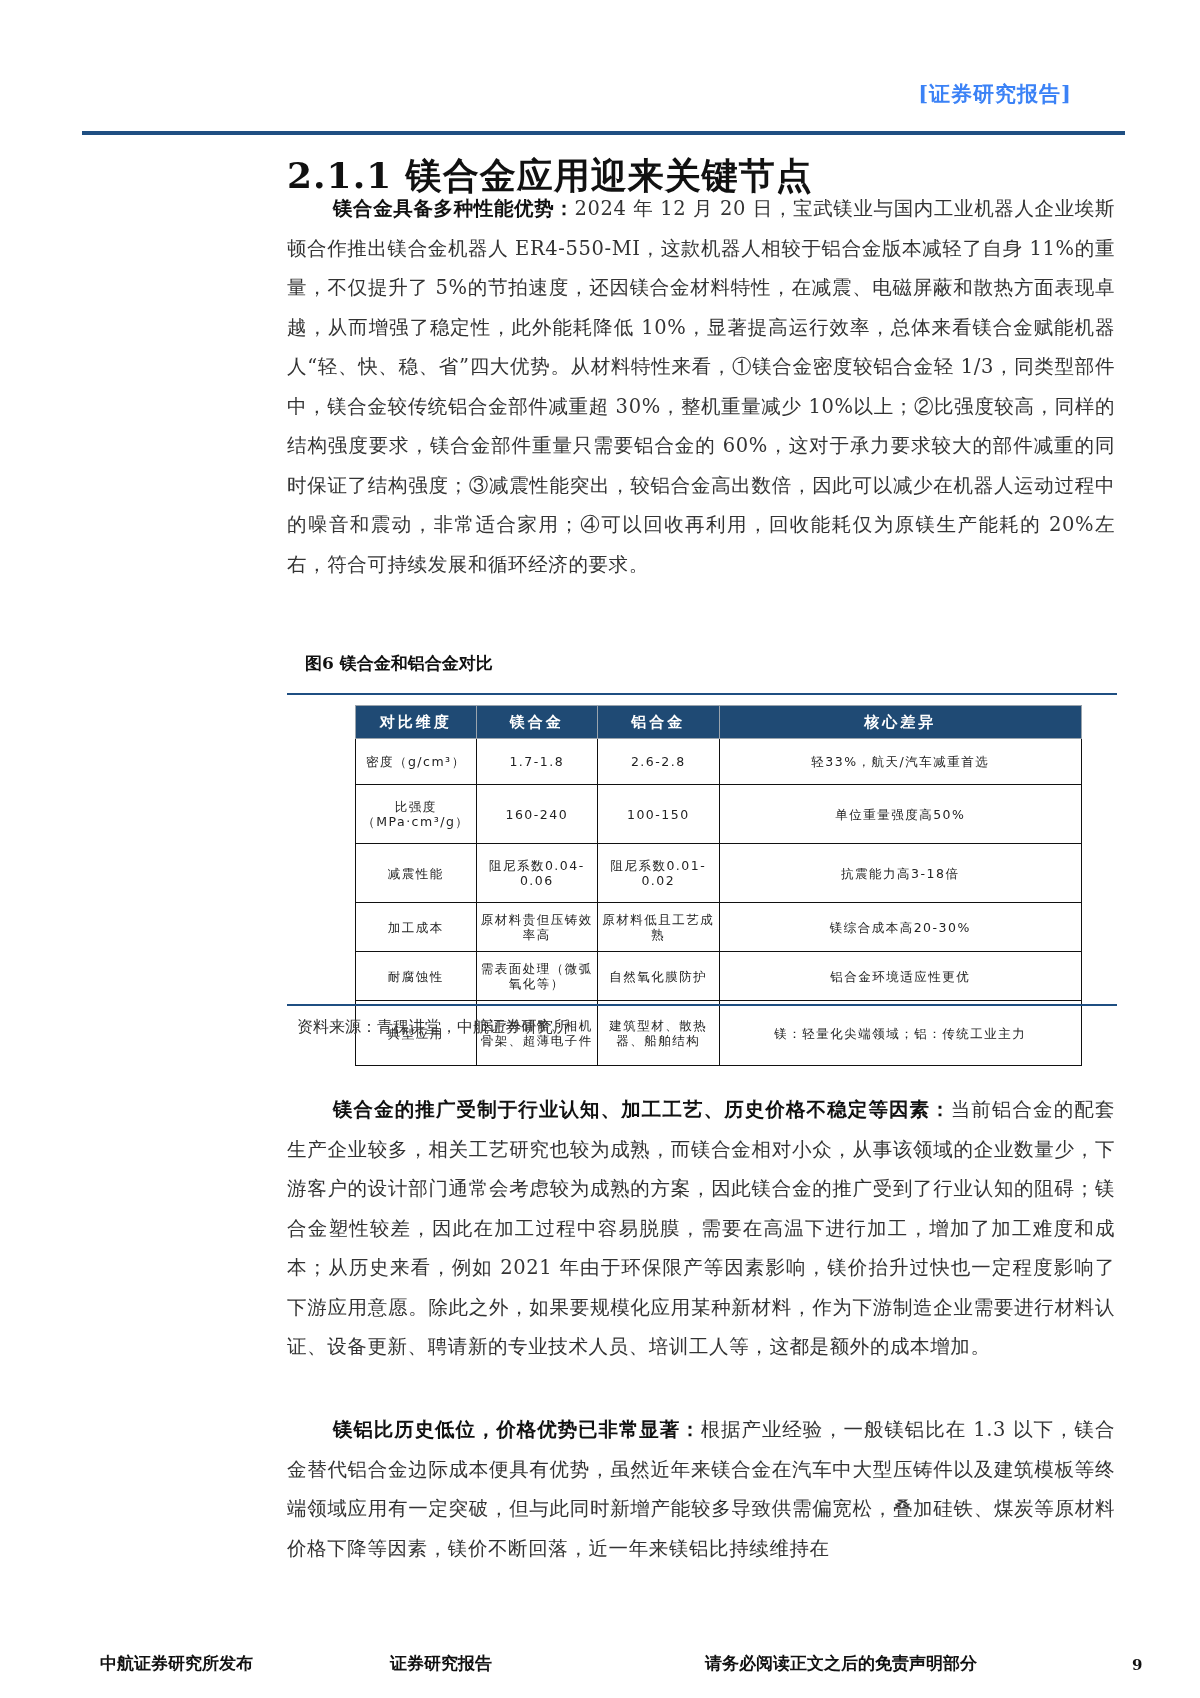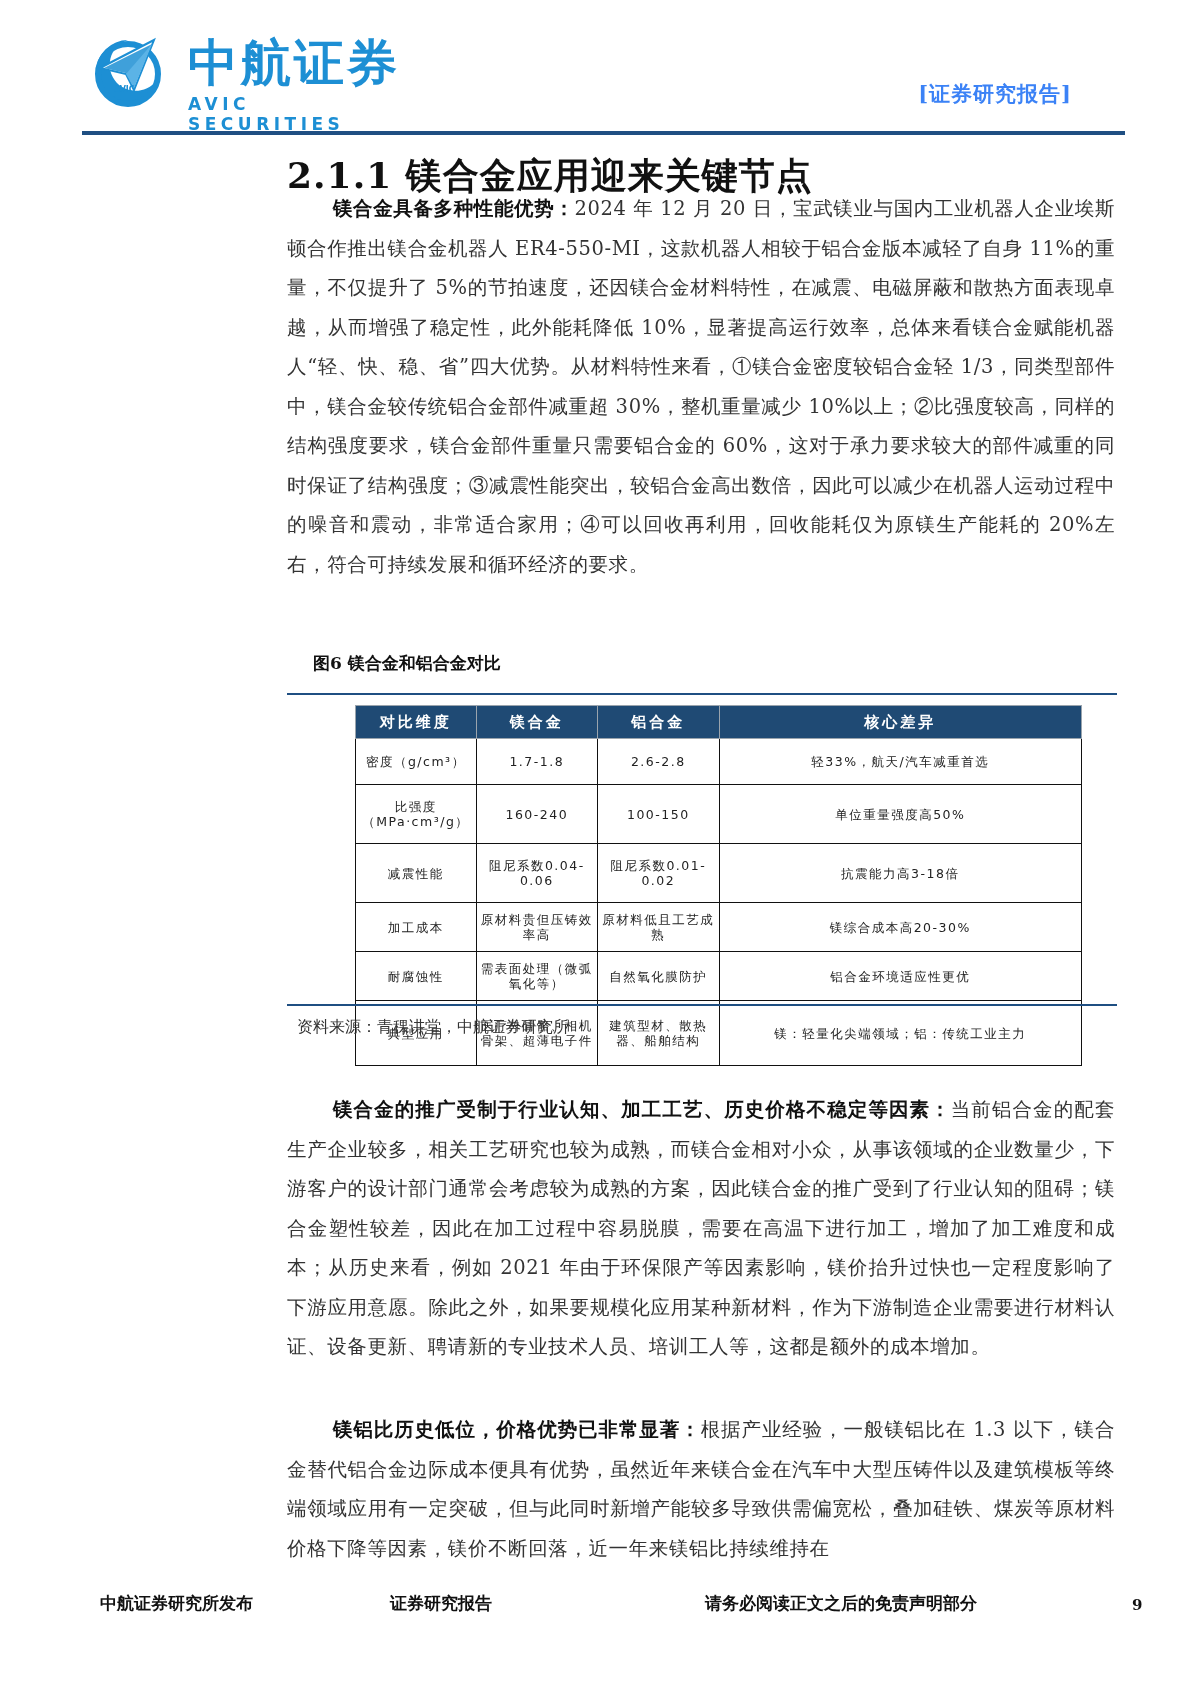--- a/index.html
+++ b/index.html
@@ -15,59 +15,47 @@
   .header-tag { position: absolute; right: 128px; top: 80px; font-weight: bold; font-size: 21px;
                 color: #3b82f6; letter-spacing: 1px; }
   .header-rule { position: absolute; left: 82px; top: 131px; width: 1043px; height: 4px; background: #1f4f82; }
 
   .content { position: absolute; left: 287px; top: 140px; width: 830px; }
   .section-title { position: absolute; left: 0; top: 12px; font-size: 36px; font-weight: bold; color: #111; letter-spacing: 1px; }
   .para { position: absolute; left: 0; width: 828px; font-size: 19.5px; line-height: 39.5px;
           text-indent: 46px; text-align: justify; color: #333; letter-spacing: 0.6px; }
   .para .lead { font-weight: bold; color: #111; }
 
-  .fig-title { position: absolute; left: 26px; top: 512px; font-size: 17px; font-weight: bold; color: #111; }
+  .fig-title { position: absolute; left: 18px; top: 512px; font-size: 17px; font-weight: bold; color: #111; }
   .fig-rule-top { position: absolute; left: 0; top: 553px; width: 830px; height: 2px; background: #1f4f82; }
   .fig-rule-bottom { position: absolute; left: 0; top: 864px; width: 830px; height: 2px; background: #1f4f82; }
   .fig-source { position: absolute; left: 10px; top: 877px; font-size: 16px; color: #333; }
 
   table.cmp { position: absolute; left: 68px; top: 565px; width: 727px; border-collapse: collapse;
               font-family: "DejaVu Sans", sans-serif; font-size: 12.5px; color: #222; }
   table.cmp th { background: #1f4a74; color: #fff; font-weight: bold; height: 30px; border: 1.5px solid #9aa4ad;
                  letter-spacing: 3px; font-size: 15px; }
   table.cmp td { border: 1.5px solid #111; text-align: center; vertical-align: middle; padding: 8px 3px;
                  line-height: 15px; letter-spacing: 1.5px; }
   table.cmp tr.r1 td { height: 29px; }
   table.cmp tr.r2 td { height: 42px; }
   table.cmp tr.r3 td { height: 42px; }
   table.cmp tr.r4 td { height: 32px; }
   table.cmp tr.r5 td { height: 32px; }
   table.cmp tr.r6 td { height: 48px; }
   .col0 { width: 100px; } .col1 { width: 112px; } .col2 { width: 112px; } .col3 { width: 340px; }
 
-  .footer { position: absolute; left: 0; top: 1592px; width: 1200px; height: 40px;
+  .footer { position: absolute; left: 0; top: 1652px; width: 1200px; height: 40px;
             font-weight: bold; font-size: 17px; color: #111; }
   .footer span { position: absolute; top: 0; }
 </style>
 </head>
 <body>
 
 <div class="header">
-  <div class="logo">
-    <svg class="logo-mark" viewBox="0 0 76 76">
-      <path d="M38 6 A32 32 0 1 0 70 40 A26 26 0 1 1 38 6 Z" fill="#1d8fd4"></path>
-      <circle cx="38" cy="40" r="30" fill="none" stroke="#1d8fd4" stroke-width="6"></circle>
-      <path d="M10 34 L64 6 L44 56 L36 40 Z" fill="#ffffff" stroke="#1d8fd4" stroke-width="2"></path>
-      <path d="M14 34 L62 10 L40 40 Z" fill="#1d8fd4" opacity="0.85"></path>
-      <path d="M36 40 L62 10 L44 54 Z" fill="#5bb3e6"></path>
-      <text x="24" y="58" font-family="DejaVu Sans, sans-serif" font-size="8" font-weight="bold" fill="#1d8fd4">AVIC</text>
-    </svg>
-    <div class="logo-cn">中航证券</div>
-    <div class="logo-en">AVIC SECURITIES</div>
-  </div>
   <div class="header-tag">[证券研究报告]</div>
   <div class="header-rule"></div>
 </div>
 
 <div class="content">
   <div class="section-title">2.1.1 镁合金应用迎来关键节点</div>
 
   <p class="para" style="top:49px; margin:0;">
     <span class="lead">镁合金具备多种性能优势：</span><span>2024 年 12 月 20 日，宝武镁业与国内工业机器人企业埃斯顿合作推出镁合金机器人 ER4-550-MI，这款机器人相较于铝合金版本减轻了自身 11%的重量，不仅提升了 5%的节拍速度，还因镁合金材料特性，在减震、电磁屏蔽和散热方面表现卓越，从而增强了稳定性，此外能耗降低 10%，显著提高运行效率，总体来看镁合金赋能机器人“轻、快、稳、省”四大优势。从材料特性来看，①镁合金密度较铝合金轻 1/3，同类型部件中，镁合金较传统铝合金部件减重超 30%，整机重量减少 10%以上；②比强度较高，同样的结构强度要求，镁合金部件重量只需要铝合金的 60%，这对于承力要求较大的部件减重的同时保证了结构强度；③减震性能突出，较铝合金高出数倍，因此可以减少在机器人运动过程中的噪音和震动，非常适合家用；④可以回收再利用，回收能耗仅为原镁生产能耗的 20%左右，符合可持续发展和循环经济的要求。</span>
   </p>

